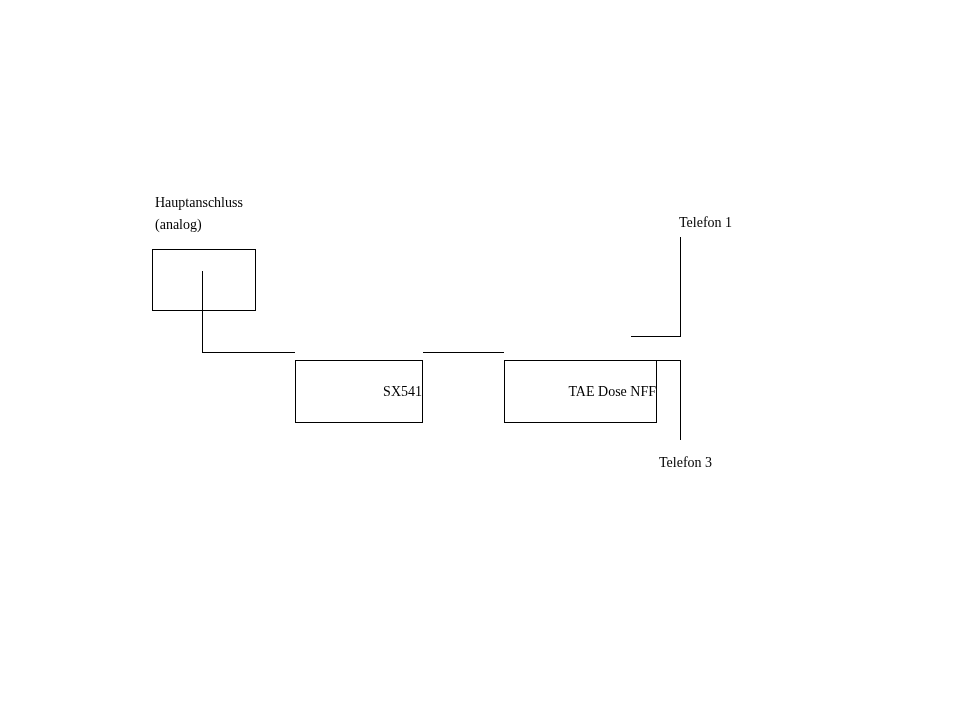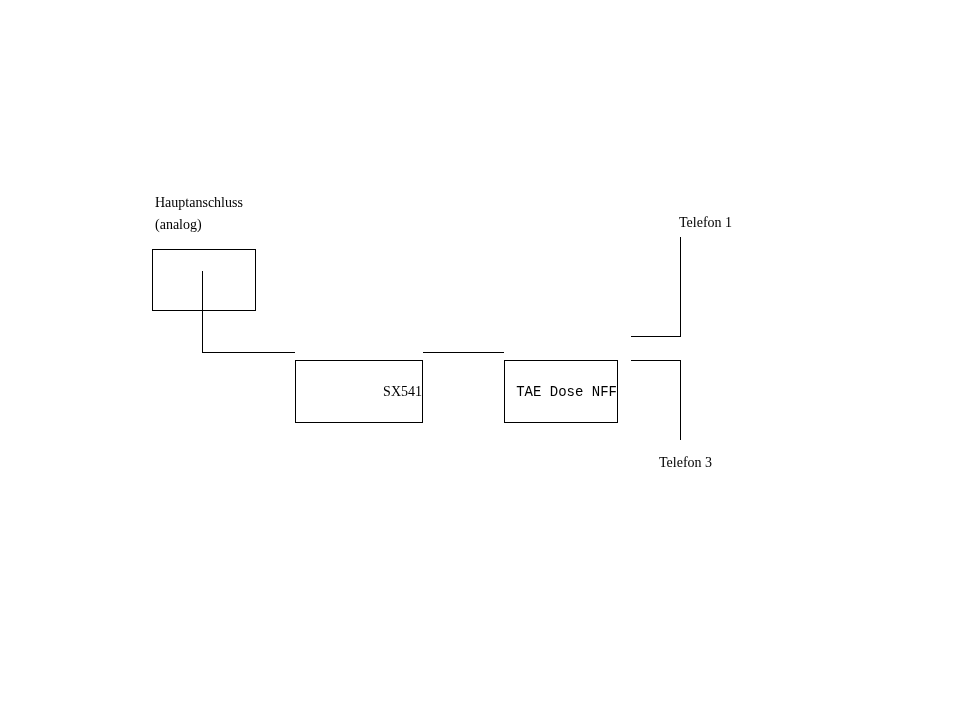--- a/index.html
+++ b/index.html
@@ -42,21 +42,21 @@
 
   
   #label-hauptanschluss { left: 155px; top: 156px; margin-top: 36px; }
   #box-hauptanschluss   { left: 152px; top: 209px; width: 104px; height: 62px; }
 
   #conn-haupt-down      { left: 202px; top: 271px; height: 81px; }
   #conn-haupt-sx541     { left: 202px; top: 352px; width: 93px; }
 
   #box-sx541            { left: 295px; top: 320px; width: 128px; height: 63px; }
   #conn-sx541-tae       { left: 423px; top: 352px; width: 81px; }
-  #box-tae              { left: 504px; top: 320px; width: 114px; height: 63px; font-family: Liberation Mono, monospace; }
+  #box-tae              { left: 504px; top: 320px; width: 153px; height: 63px; }
 
   #conn-tae-tel1-h      { left: 631px; top: 336px; width: 49px; }
   #conn-tel1-v          { left: 680px; top: 237px; height: 100px; }
   #label-telefon1       { left: 679px; top: 212px; }
 
   #conn-tae-tel2-h      { left: 631px; top: 360px; width: 49px; }
   #conn-tel2-v          { left: 680px; top: 360px; height: 80px; }
   #label-telefon2       { left: 659px; top: 452px; }
 </style>
 </head>

